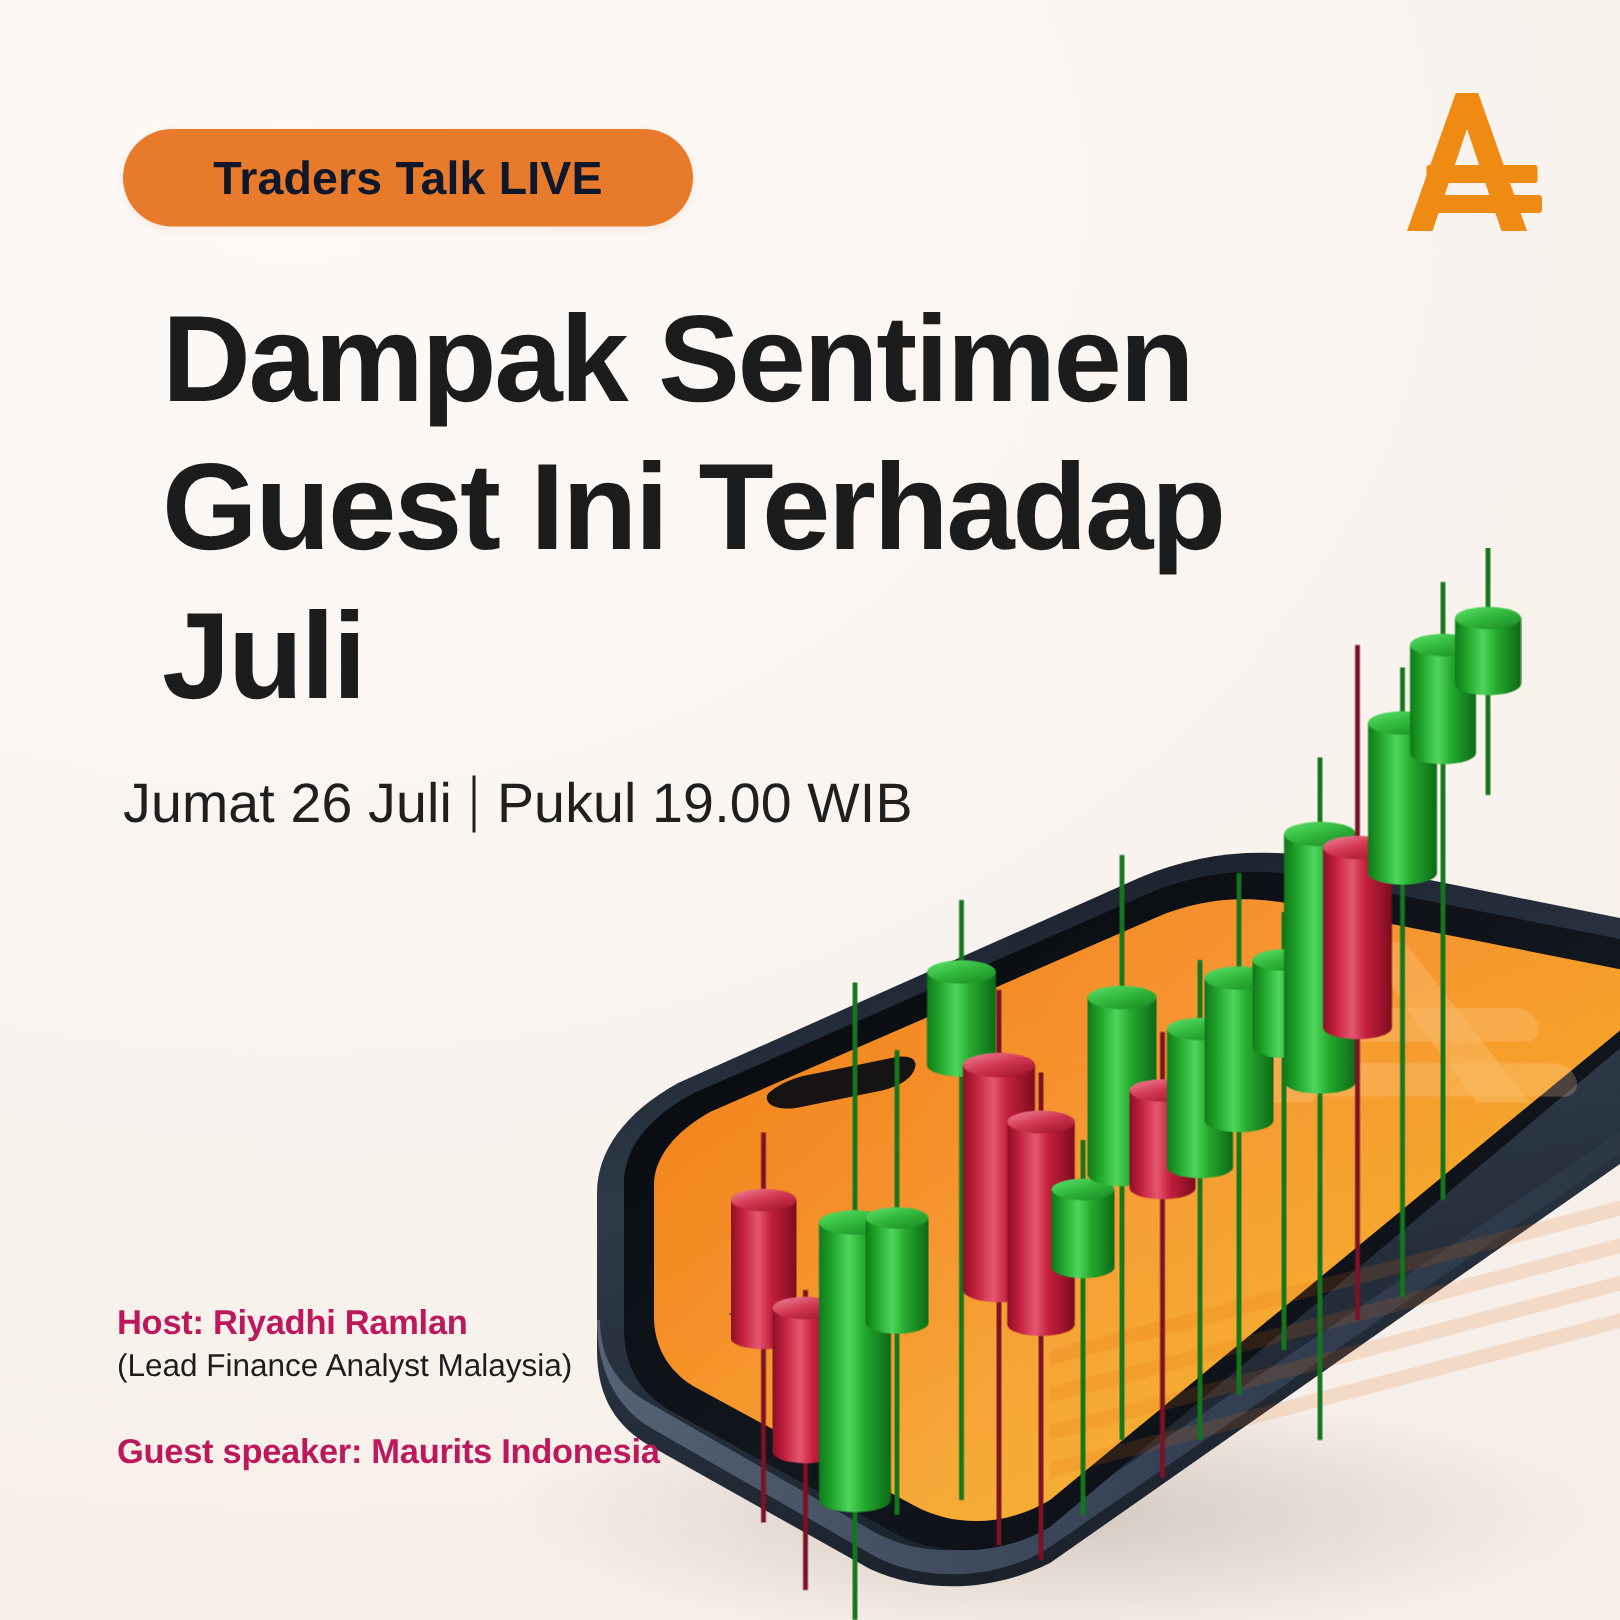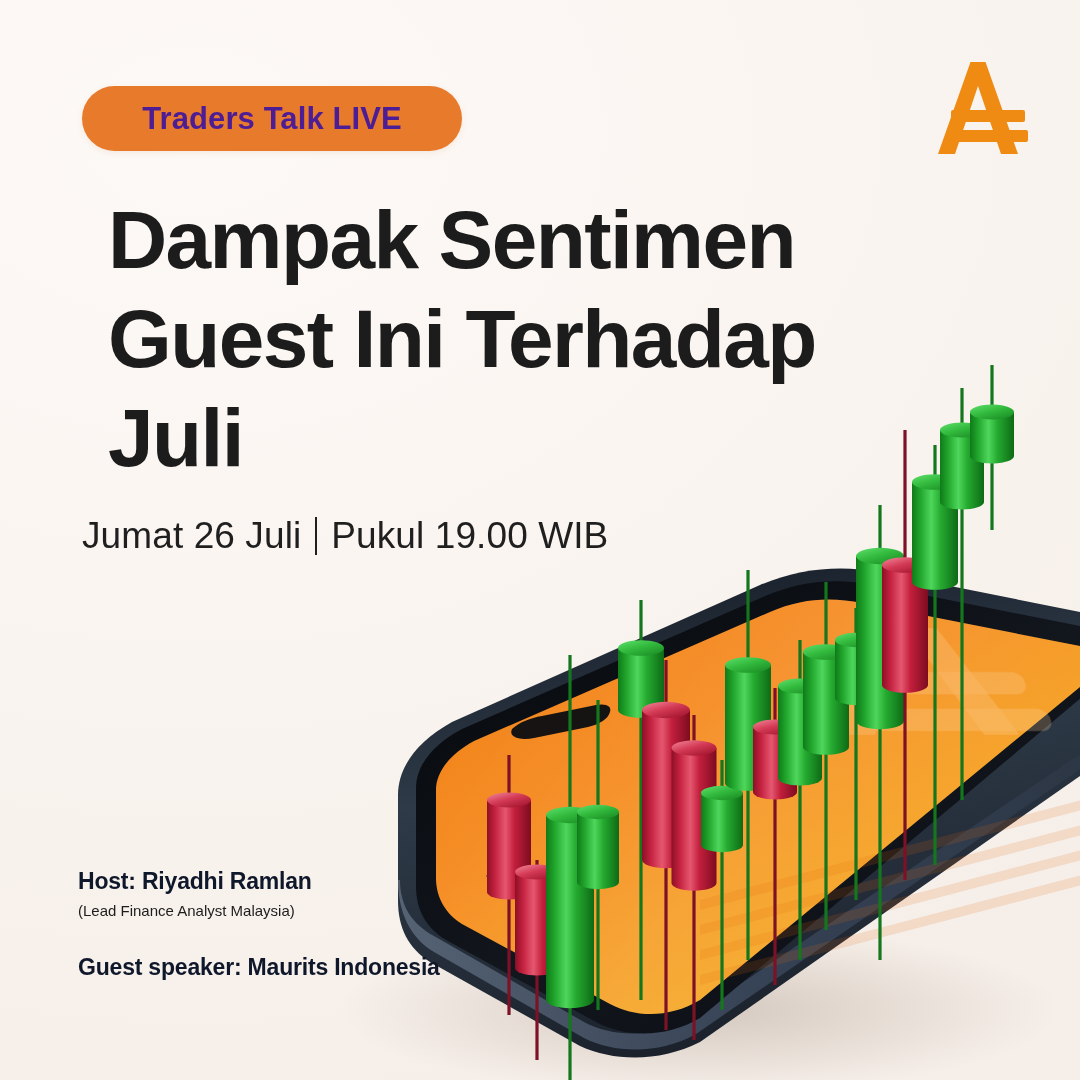--- a/index.html
+++ b/index.html
@@ -14,44 +14,44 @@
   
   .bg-wash{position:absolute;inset:0;
     background:radial-gradient(120% 90% at 18% 12%, #fdf9f6 0%, #faf5f1 46%, #f6efe9 100%);}
 
   
   .badge{position:absolute;left:82px;top:86px;
     height:65px;min-width:300px;padding:0 40px;
     background:#e87a2c;border-radius:34px;
     display:flex;align-items:center;justify-content:center;
     box-shadow:0 2px 6px rgba(180,100,40,.10);}
-  .badge span{color:#4c1d95;font-size:31px;font-weight:700;letter-spacing:.1px;
+  .badge span{color:#0f172a;font-size:31px;font-weight:700;letter-spacing:.1px;
     white-space:nowrap;}
 
   
   .logo{position:absolute;right:48px;top:58px;width:96px;height:100px;}
 
   
   .headline{position:absolute;left:80px;top:190px;width:720px;
     color:#1c1c1c;font-size:82px;line-height:99px;font-weight:700;
     letter-spacing:-1.6px;margin-left:28px;}
   .headline div{white-space:nowrap;}
 
   
   .dateline{position:absolute;left:82px;top:515px;
     color:#1f1f1f;font-size:37px;font-weight:400;letter-spacing:.1px;
     white-space:nowrap;display:flex;align-items:center;gap:14px;}
   .dateline .pipe{display:inline-block;width:2px;height:38px;background:#1f1f1f;}
 
   
   .credits{position:absolute;left:78px;top:866px;z-index:40;}
   .credits .blk{margin-bottom:26px;}
-  .credits .nm{font-size:23px;font-weight:700;color:#0f172a;letter-spacing:-.2px;
+  .credits .nm{font-size:23px;font-weight:700;color:#be185d;letter-spacing:-.2px;
     line-height:30px;white-space:nowrap;}
-  .credits .rl{font-size:15px;font-weight:400;color:#1d1d1d;line-height:30px;
+  .credits .rl{font-size:21px;font-weight:400;color:#1d1d1d;line-height:30px;
     white-space:nowrap;}
 
   
   .art{position:absolute;left:0;top:0;width:1080px;height:1080px;}
 </style>
 </head>
 <body>
 
 <div class="poster">
   <div class="bg-wash"></div>

